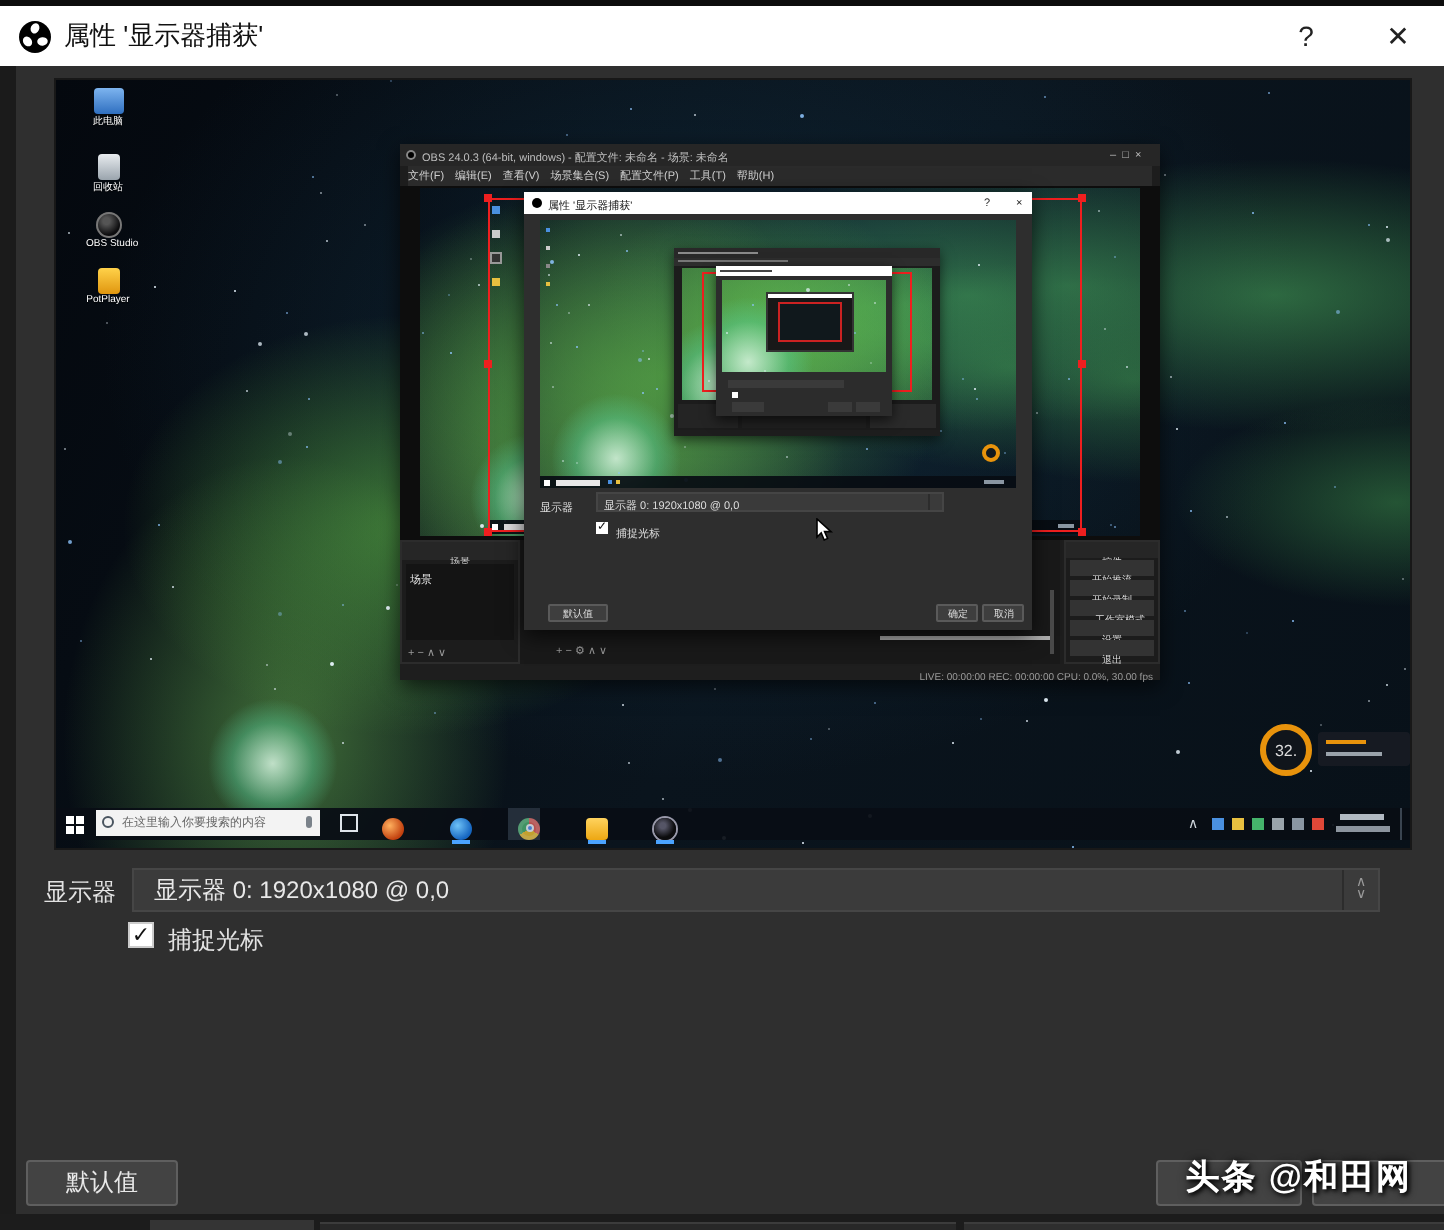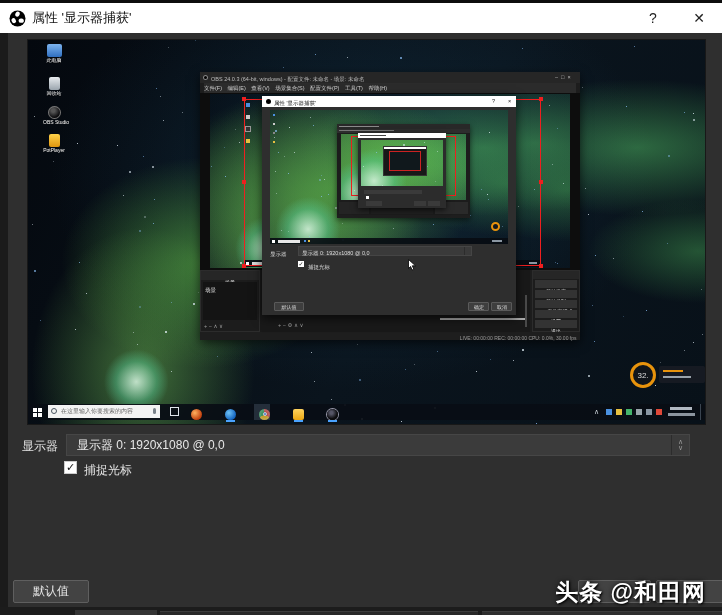--- a/index.html
+++ b/index.html
@@ -41,21 +41,21 @@
   
   .taskbar{left:0;top:364px;width:677px;height:16px;background:rgba(9,13,20,.93);display:flex;align-items:center;}
   .tb-appicon{width:11px;height:11px;border-radius:50%;margin:0 3px;position:relative;}
   .underline{position:absolute;left:1px;bottom:-2px;width:9px;height:2px;background:#4aa3ff;}
   
   .row-label{font-size:12px;color:#e2e2e2;}
   .combo{left:66px;top:434px;width:624px;height:22px;background:#3b3b3b;border:1px solid #464646;display:flex;align-items:center;color:#e8e8e8;font-size:12px;}
   .spinner{position:absolute;right:0;top:0;width:18px;height:20px;border-left:1px solid #2c2c2c;display:flex;flex-direction:column;align-items:center;justify-content:center;color:#9a9a9a;font-size:7px;line-height:6px;}
   .checkbox{width:13px;height:13px;background:#fff;border:1px solid #ccc;display:flex;align-items:center;justify-content:center;font-size:11px;color:#111;font-weight:bold;}
   .btn{background:#434343;border:1px solid #5f5f5f;border-radius:2px;color:#e8e8e8;font-size:12px;display:flex;align-items:center;justify-content:center;}
-  .watermark{font-size:23px;font-weight:bold;color:#fff;letter-spacing:1px;text-shadow:1px 1px 2px #000,0 0 5px rgba(0,0,0,.85);}
+  .watermark{font-size:17px;font-weight:bold;color:#fff;letter-spacing:1px;text-shadow:1px 1px 2px #000,0 0 5px rgba(0,0,0,.85);}
   .cursor-svg{pointer-events:none;}
 </style>
 </head>
 <body>
 
 <div class="app">
 
   <div class="abs topline"></div>
 
   <div class="abs titlebar">

